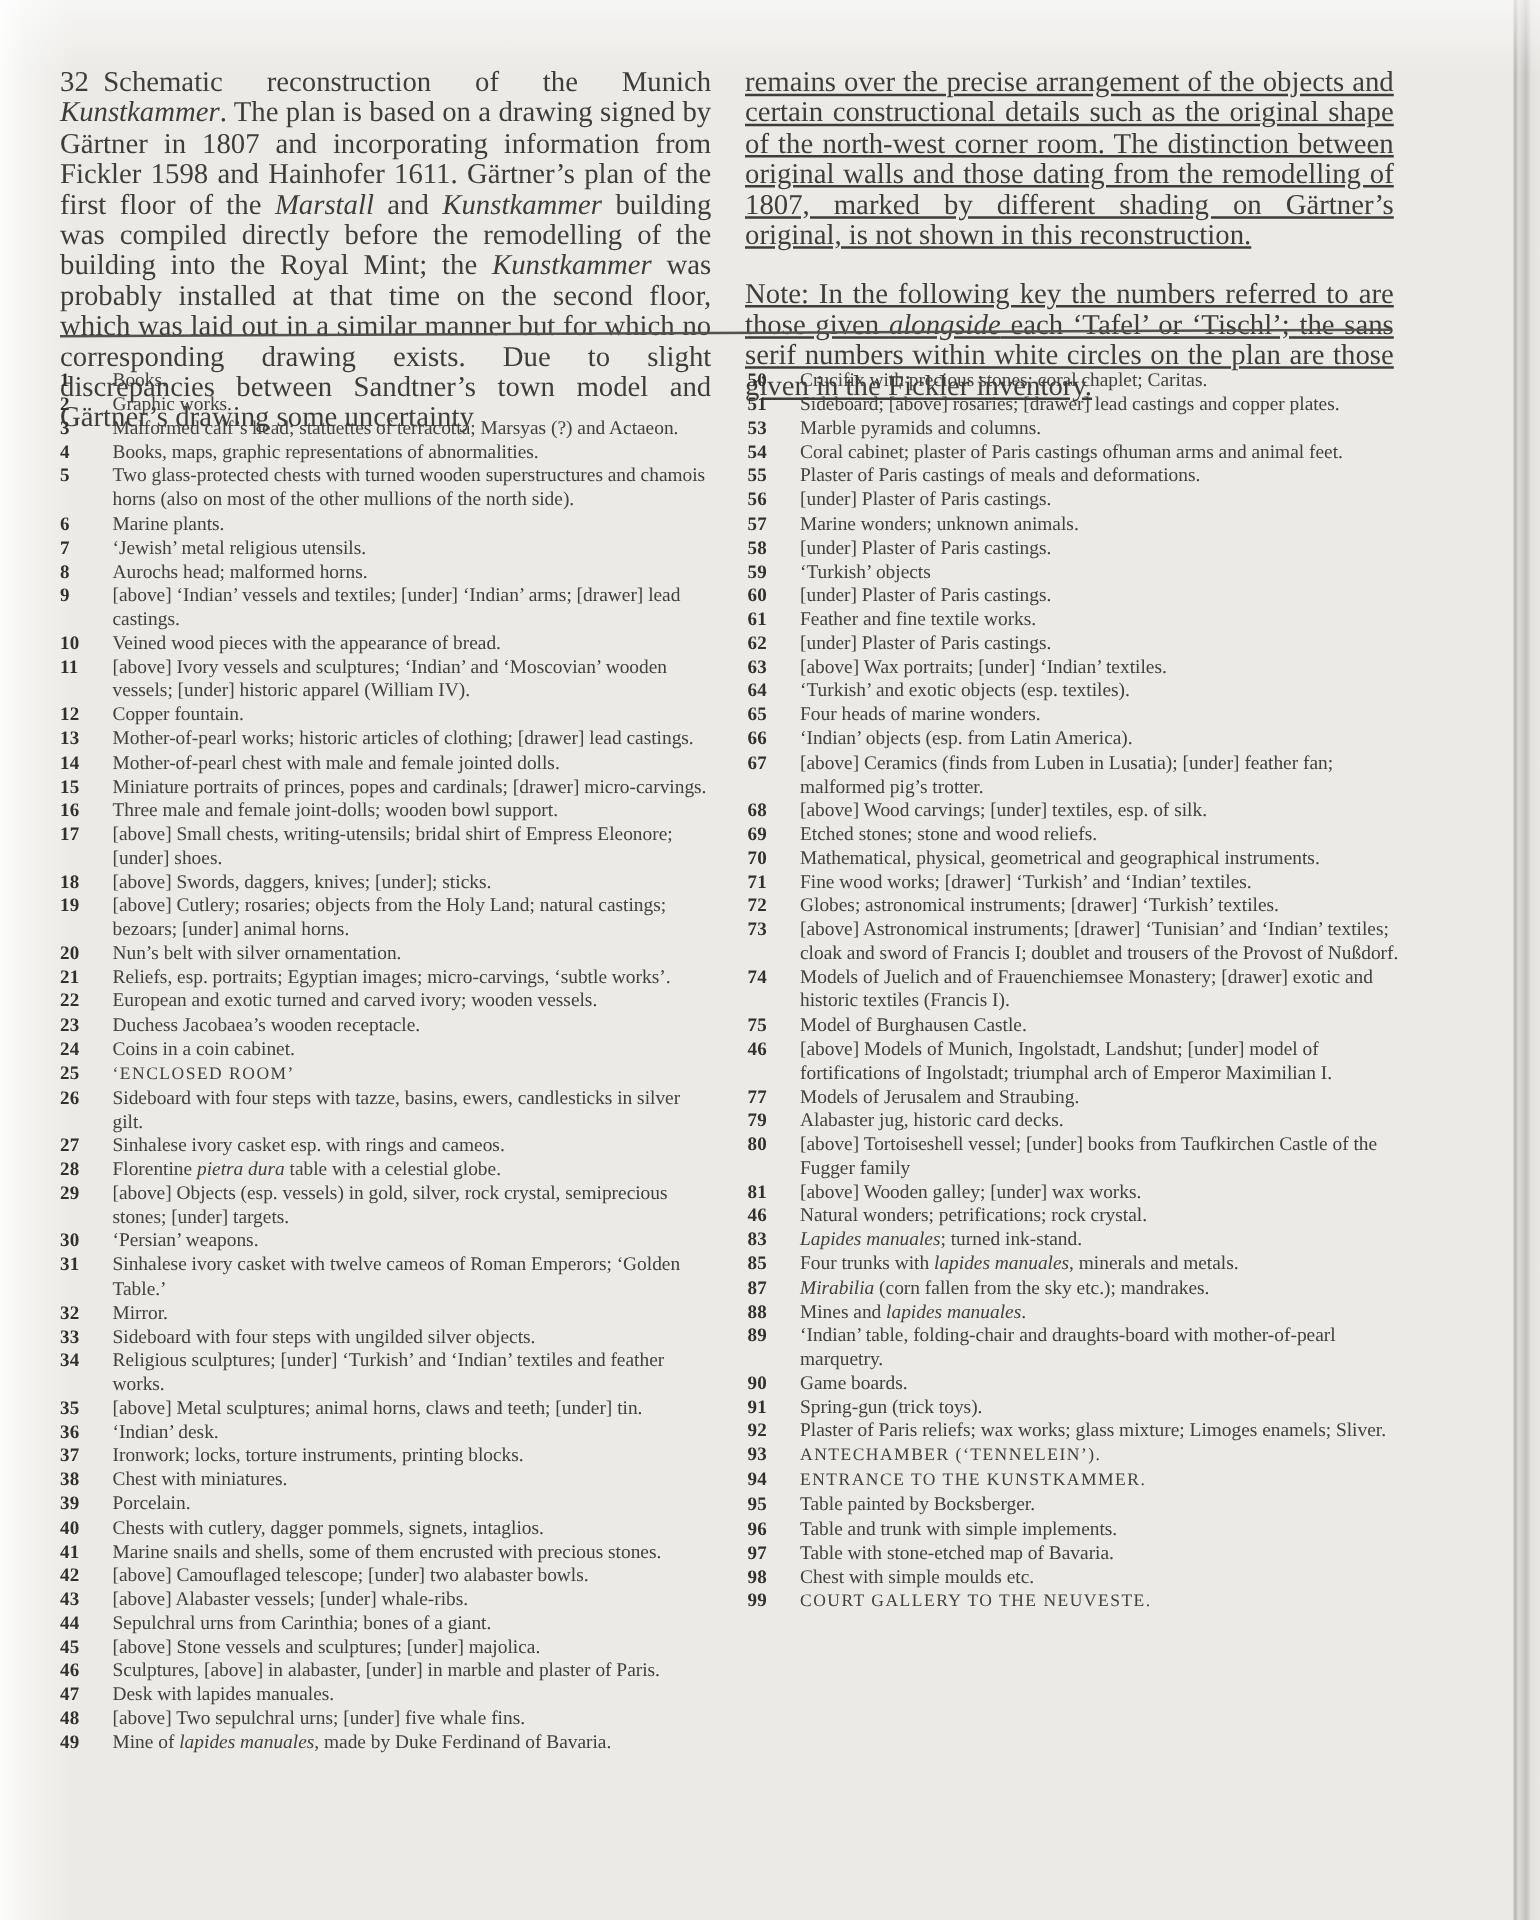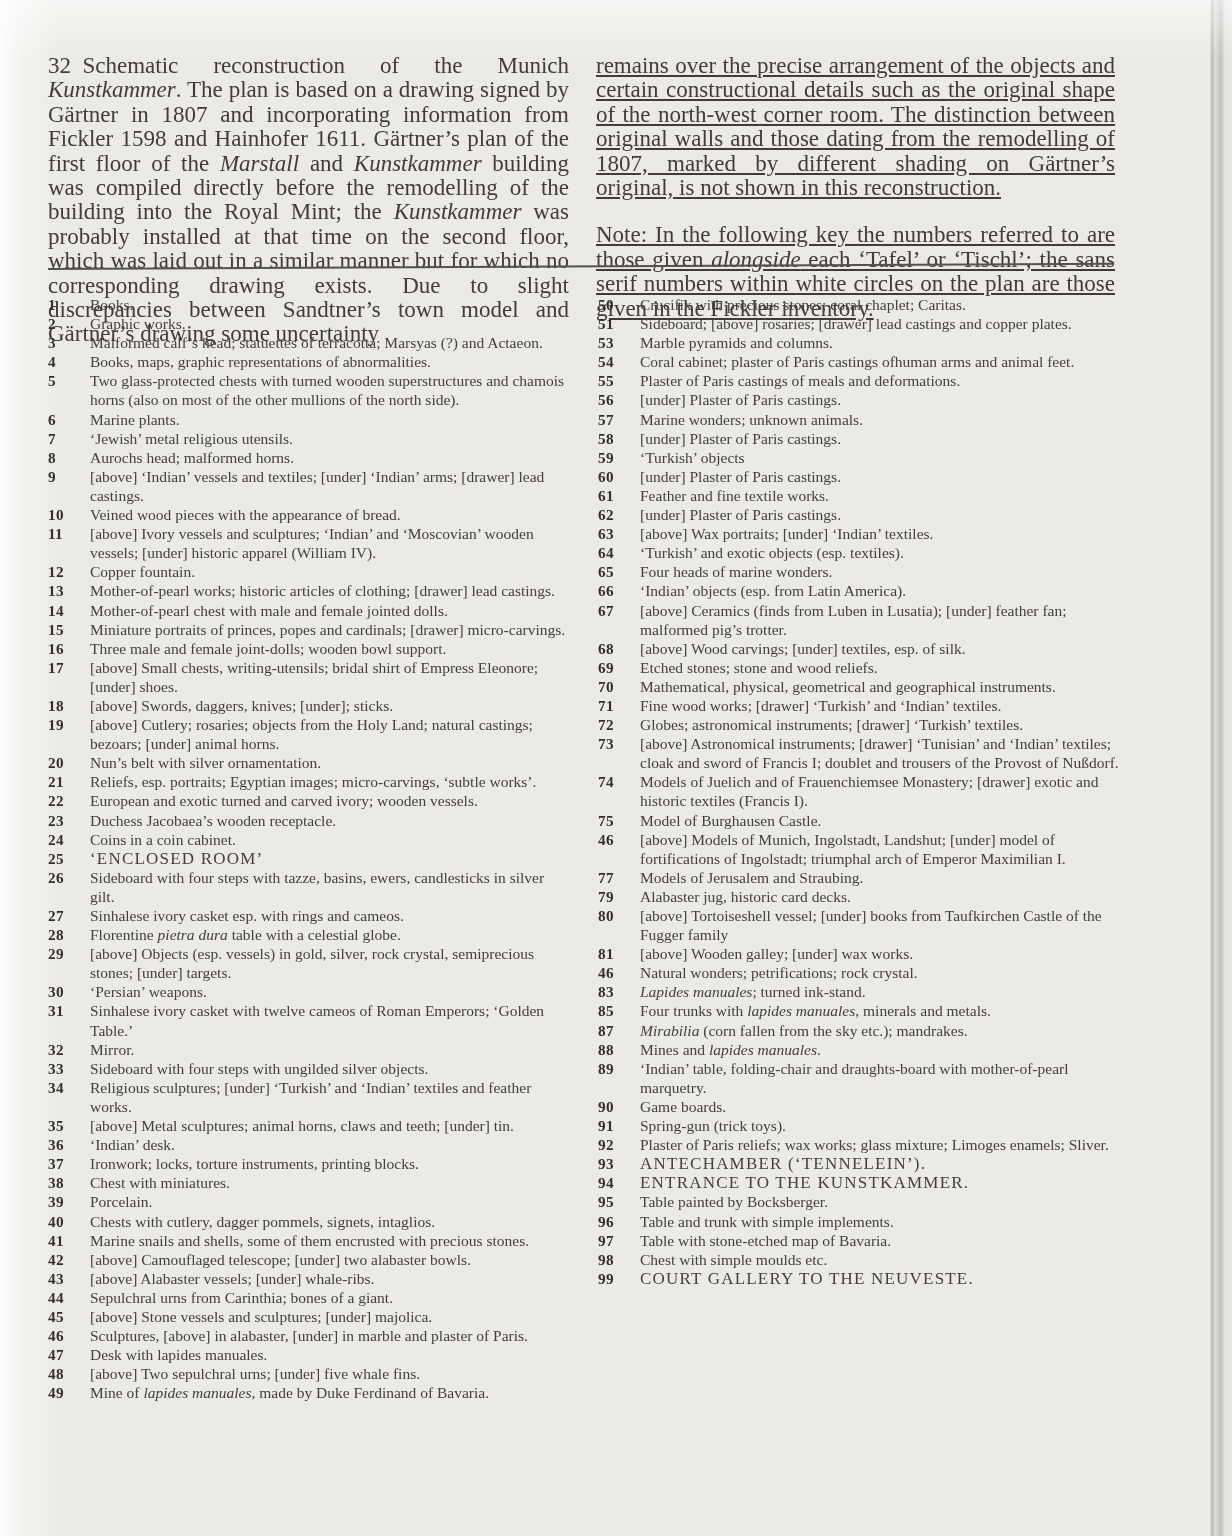--- a/index.html
+++ b/index.html
@@ -32,21 +32,21 @@
   .key-col { font-size:15.5px; line-height:19.1px; color:#44413c; }
   .key-col-left  { width:524px; margin-right:26px; }
   .key-col-right { width:534px; }
   .key-item { display:flex; }
   .key-num {
     flex:0 0 42px; font-weight:700; color:#33302b;
     font-size:15.2px; letter-spacing:0.3px;
   }
   .key-text { flex:1 1 auto; }
   .i  { font-style:italic; }
-  .sc { font-size:17px; letter-spacing:1.2px; }
+  .sc { font-size:14px; letter-spacing:1.2px; }
 </style>
 </head>
 <body>
 
 <div class="page">
 
   <div class="caption-col caption-left">32 Schematic reconstruction of the Munich <span class="i">Kunstkammer</span>. The plan is based on a drawing signed by Gärtner in 1807 and incorporating information from Fickler 1598 and Hainhofer 1611. Gärtner’s plan of the first floor of the <span class="i">Marstall</span> and <span class="i">Kunstkammer</span> building was compiled directly before the remodelling of the building into the Royal Mint; the <span class="i">Kunstkammer</span> was probably installed at that time on the second floor, which was laid out in a similar manner but for which no corresponding drawing exists. Due to slight discrepancies between Sandtner’s town model and Gärtner’s drawing some uncertainty</div>
 
   <div class="caption-col caption-right">
     <div>remains over the precise arrangement of the objects and certain constructional details such as the original shape of the north-west corner room. The distinction between original walls and those dating from the remodelling of 1807, marked by different shading on Gärtner’s original, is not shown in this reconstruction.</div>

